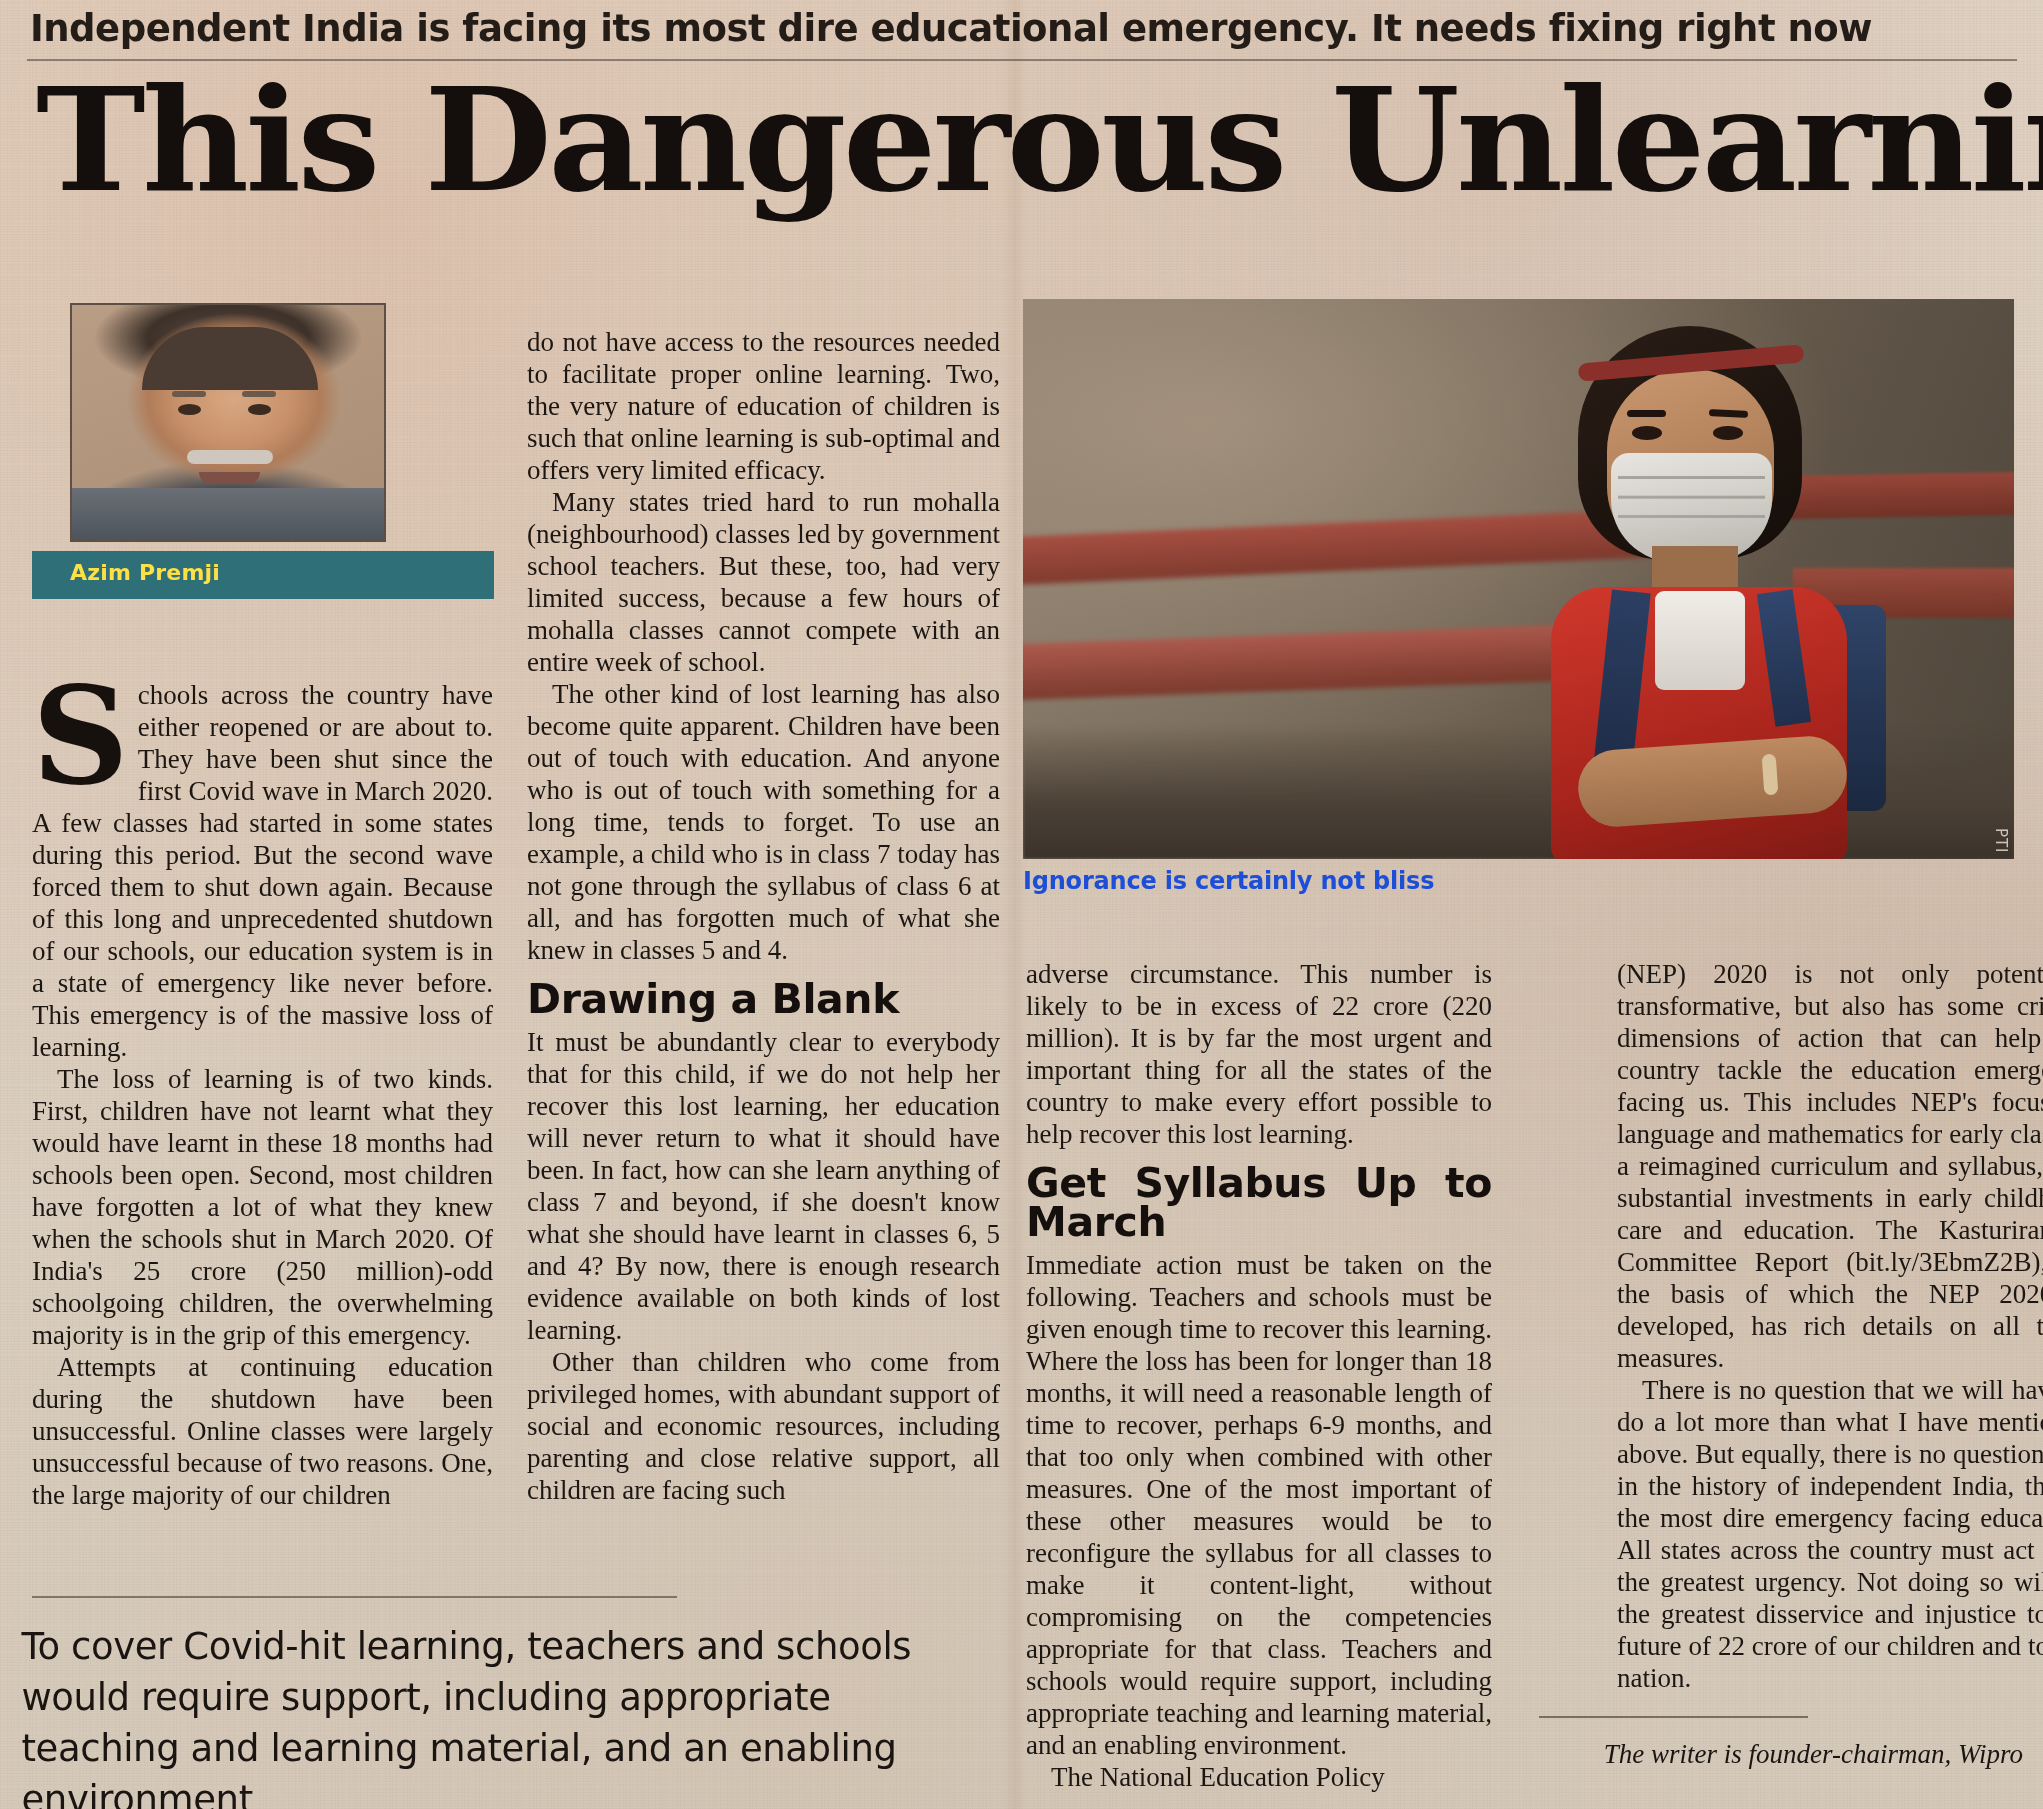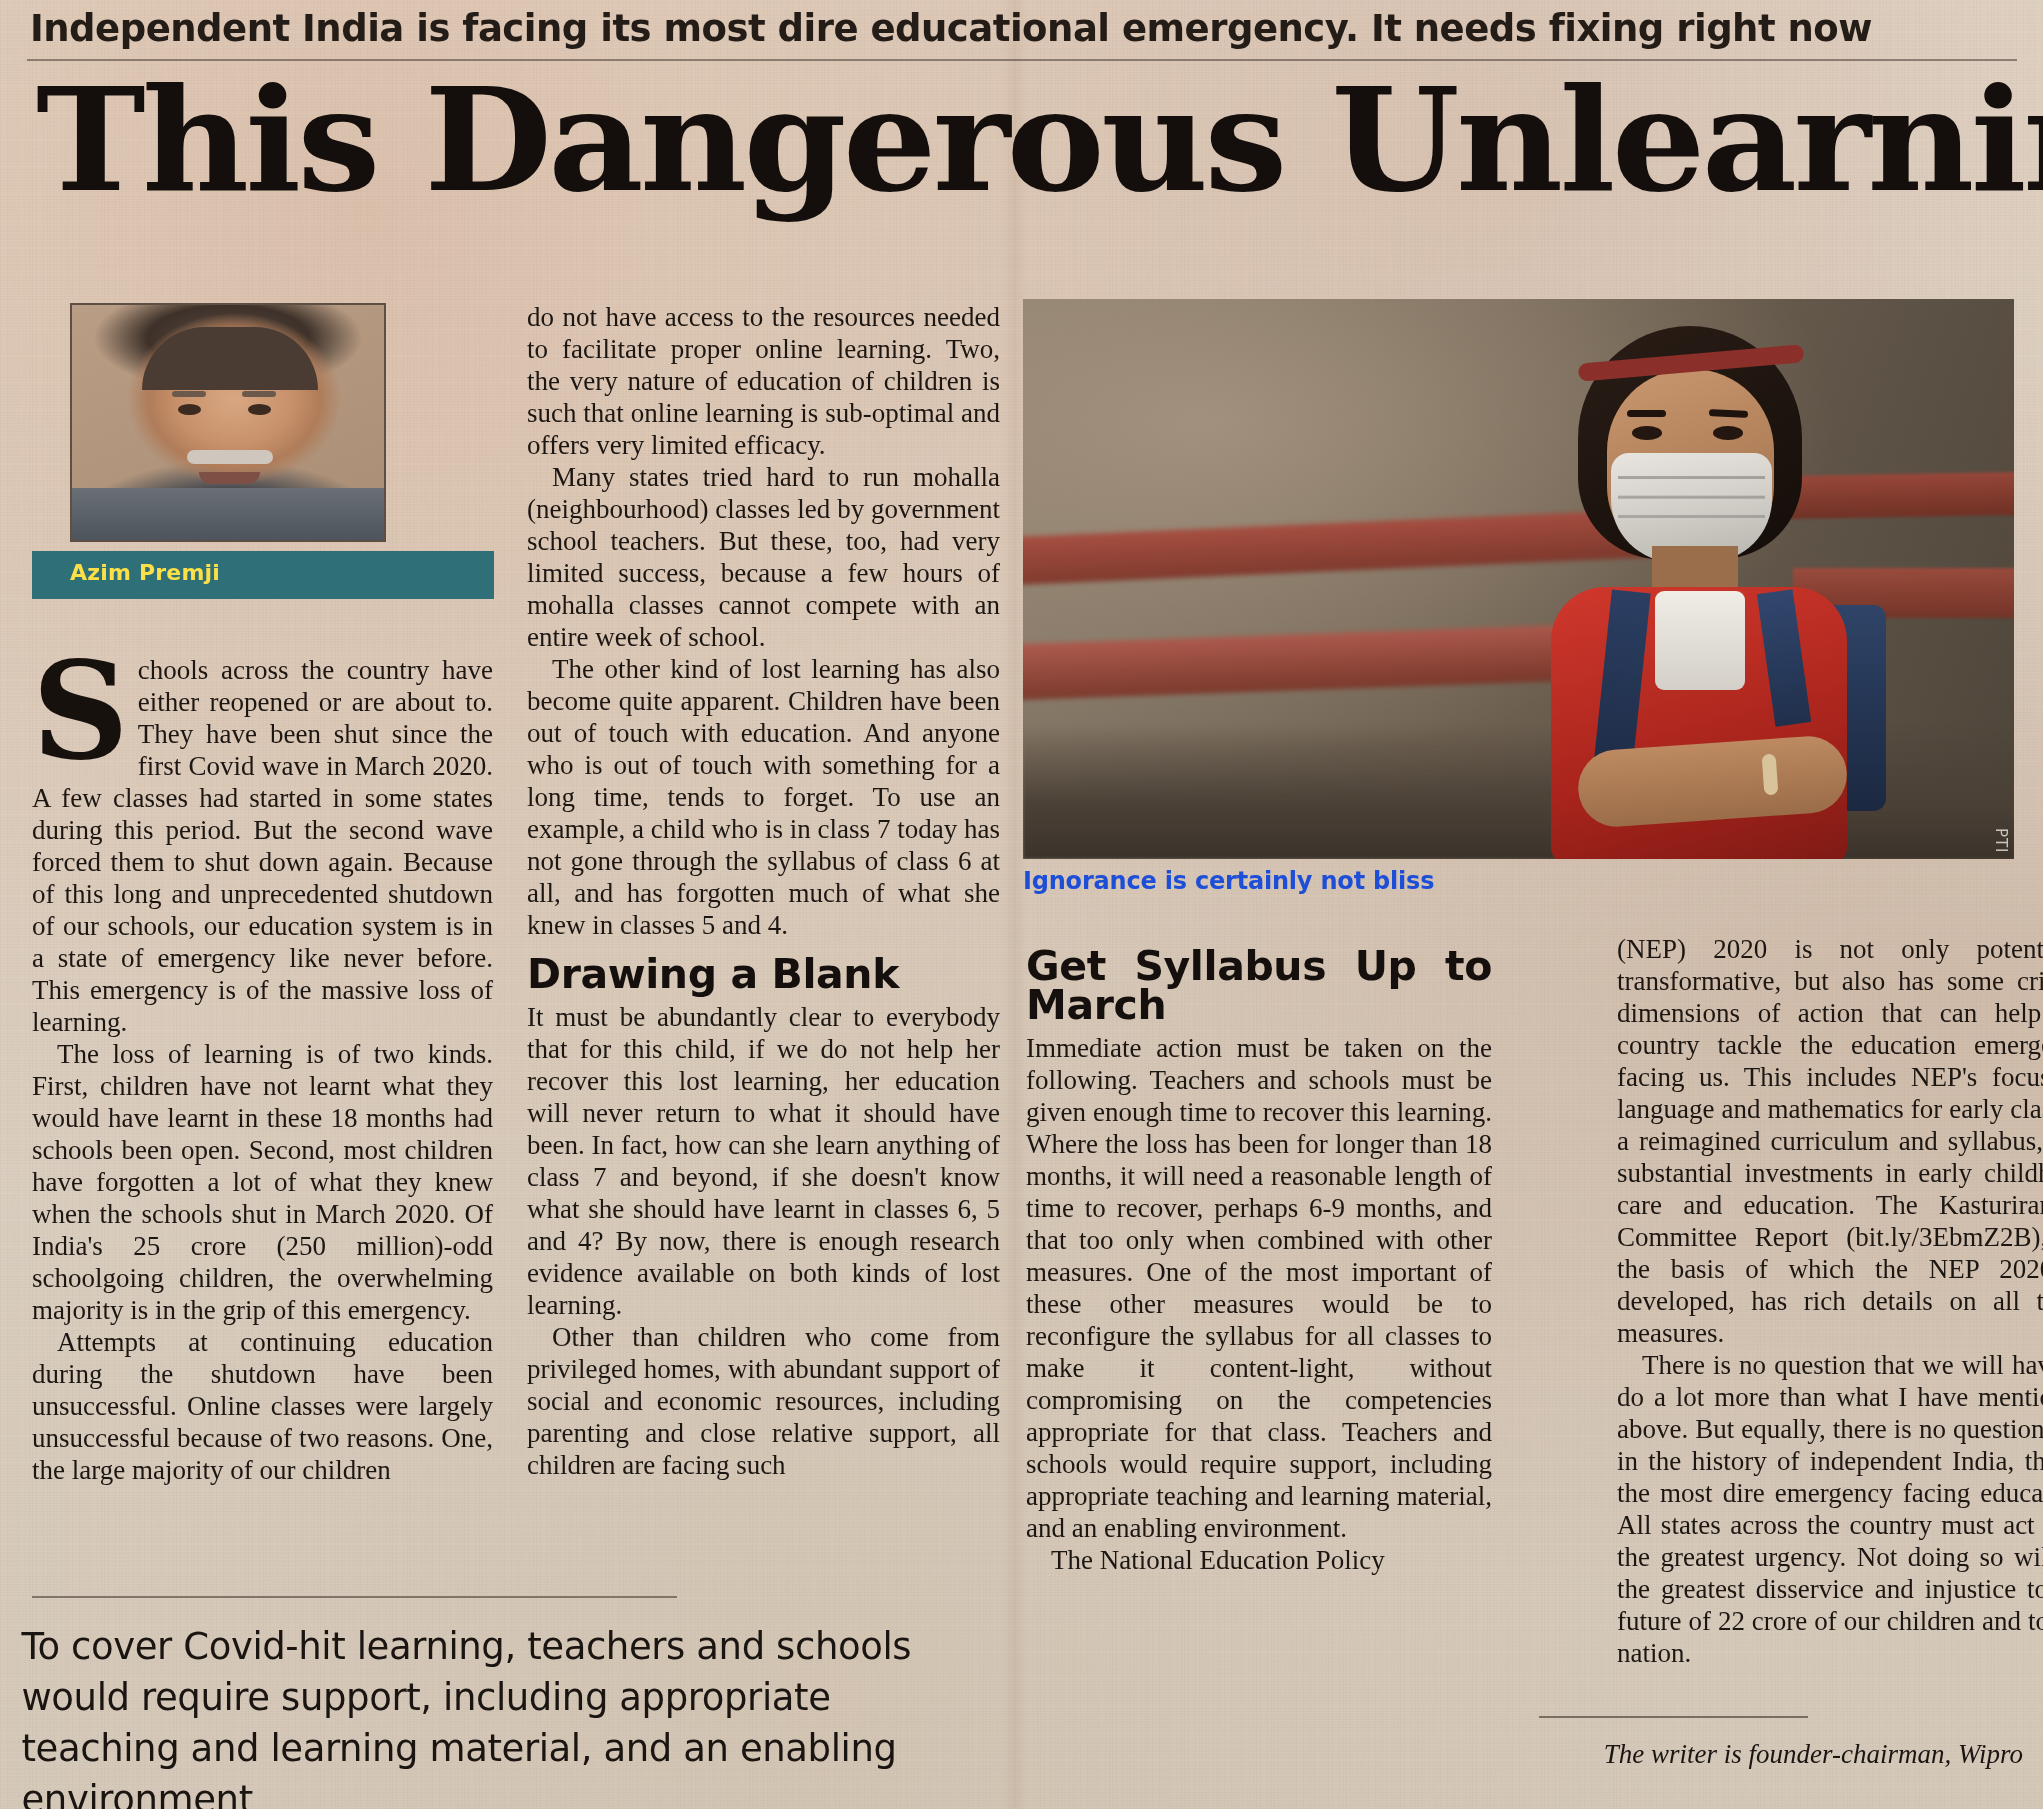--- a/index.html
+++ b/index.html
@@ -80,20 +80,21 @@
     transform-origin: left center;
   }
 
   
   .col {
     position: absolute;
     font-family: "Liberation Serif", serif;
     color: #1d1713;
     text-align: justify;
     hyphens: auto;
+    margin-top: 25px;
   }
   .col p {
     margin: 0;
     text-indent: 25px;
     font-size: 27px;
     line-height: 32px;
   }
   .col p.first {
     text-indent: 0;
   }
@@ -493,20 +494,21 @@
       <div class="g-strapR"></div>
       <div class="g-arm"></div>
       <div class="g-band"></div>
     </div>
     <div class="mp-credit">PTI</div>
   </div>
 
   <div class="caption">Ignorance is certainly not bliss</div>
 
   <div class="col" id="col3">
+    <p class="first">adverse circumstance. This number is likely to be in excess of 22 crore (220 million). It is by far the most urgent and important thing for all the states of the country to make every effort possible to help recover this lost learning.</p>
     <div class="subhead">Get Syllabus Up to March</div>
     <p class="first">Immediate action must be taken on the following. Teachers and schools must be given enough time to recover this learning. Where the loss has been for longer than 18 months, it will need a reasonable length of time to recover, perhaps 6-9 months, and that too only when combined with other measures. One of the most important of these other measures would be to reconfigure the syllabus for all classes to make it content-light, without compromising on the competencies appropriate for that class. Teachers and schools would require support, including appropriate teaching and learning material, and an enabling environment.</p>
     <p>The National Education Policy</p>
   </div>
 
   <div class="col" id="col4">
     <p class="first">(NEP) 2020 is not only potentially transformative, but also has some critical dimensions of action that can help the country tackle the education emergency facing us. This includes NEP's focus on language and mathematics for early classes, a reimagined curriculum and syllabus, and substantial investments in early childhood care and education. The Kasturirangan Committee Report (bit.ly/3EbmZ2B), on the basis of which the NEP 2020 is developed, has rich details on all these measures.</p>
     <p>There is no question that we will have to do a lot more than what I have mentioned above. But equally, there is no question that in the history of independent India, this is the most dire emergency facing education. All states across the country must act with the greatest urgency. Not doing so will be the greatest disservice and injustice to the future of 22 crore of our children and to our nation.</p>
   </div>
 

